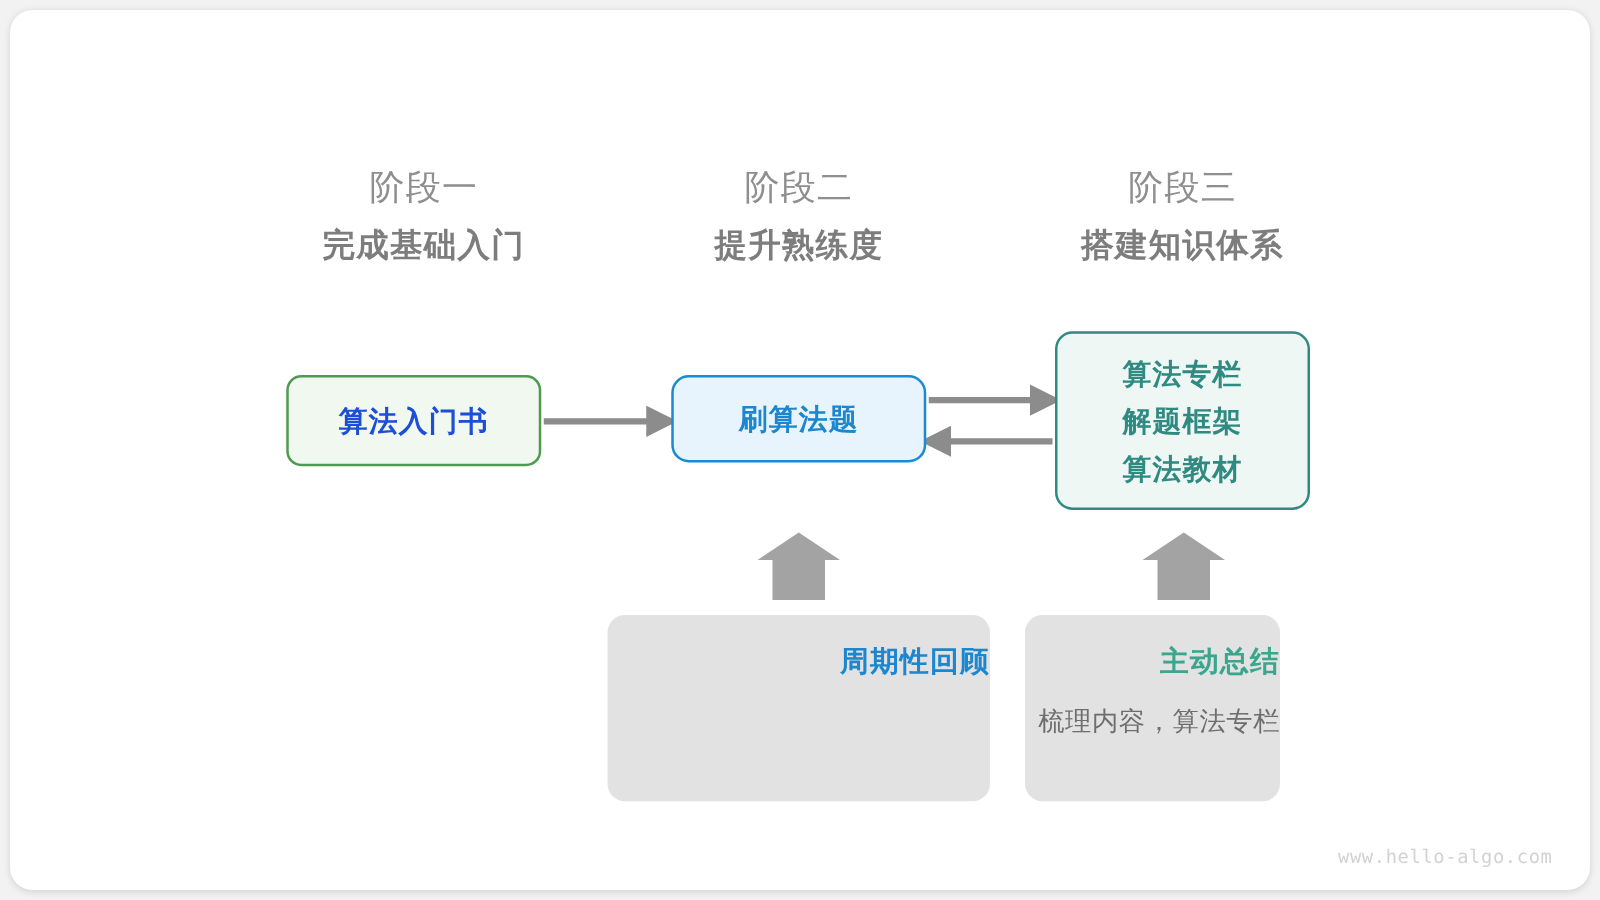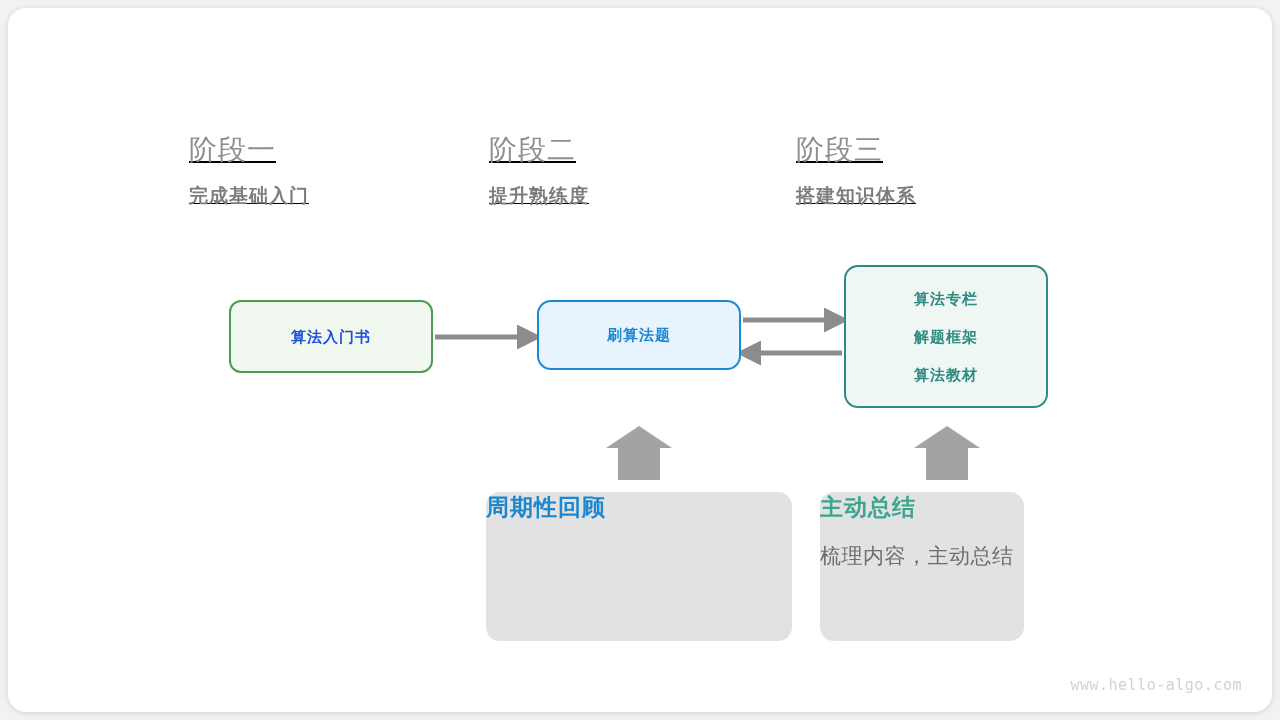--- a/index.html
+++ b/index.html
@@ -21,54 +21,53 @@
     height: 704px;
     background: #ffffff;
     border-radius: 18px;
     box-shadow: 0 1px 6px rgba(0,0,0,0.13);
     overflow: hidden;
   }
 
   
   .stage {
     position: absolute;
-    text-align: left;
+    text-align: center;
     width: 300px;
-    text-decoration: underline;
   }
   .stage-name {
     font-size: 28px;
     color: #8f8f8f;
     font-weight: 400;
     line-height: 40px;
     letter-spacing: 1px;
   }
   .stage-desc {
-    font-size: 19px;
+    font-size: 26px;
     color: #7d7d7d;
     font-weight: bold;
     line-height: 36px;
     letter-spacing: 1px;
     margin-top: 8px;
   }
 
   
   .node {
     position: absolute;
     box-sizing: border-box;
     display: flex;
     flex-direction: column;
     align-items: center;
     justify-content: center;
     border-radius: 12px;
     border-width: 2px;
     border-style: solid;
   }
   .node .line {
-    font-size: 15px;
+    font-size: 23px;
     font-weight: bold;
     line-height: 34px;
     letter-spacing: 1px;
     white-space: nowrap;
   }
 
   #node-book {
     left: 221px; top: 292px; width: 204px; height: 73px;
     background: #f1f8ef;
     border-color: #4d9a51;
@@ -92,21 +91,23 @@
   #node-system .line { color: #2f8a82; line-height: 38px; }
 
   
   .note {
     position: absolute;
     box-sizing: border-box;
     background: #e2e2e2;
     border-radius: 14px;
     display: flex;
     flex-direction: column;
-    align-items: flex-start;
+    align-items: flex-end;
+    padding-top: 24px;
+    font-family: Liberation Mono, monospace;
   }
   .note-title {
     font-size: 23px;
     font-weight: bold;
     letter-spacing: 1px;
     line-height: 30px;
   }
   .note-body {
     margin-top: 18px;
     text-align: center;
@@ -198,19 +199,19 @@
     <div class="line">算法教材</div>
   </div>
 
   <div class="note" id="note-review">
     <div class="note-title">周期性回顾</div>
   </div>
 
   <div class="note" id="note-summary">
     <div class="note-title">主动总结</div>
     <div class="note-body">
-      <div>梳理内容，主动总结</div>
+      <div>梳理内容，算法专栏</div>
     </div>
   </div>
 
   <div id="watermark">www.hello-algo.com</div>
 
 </div>
 
 </body></html>

